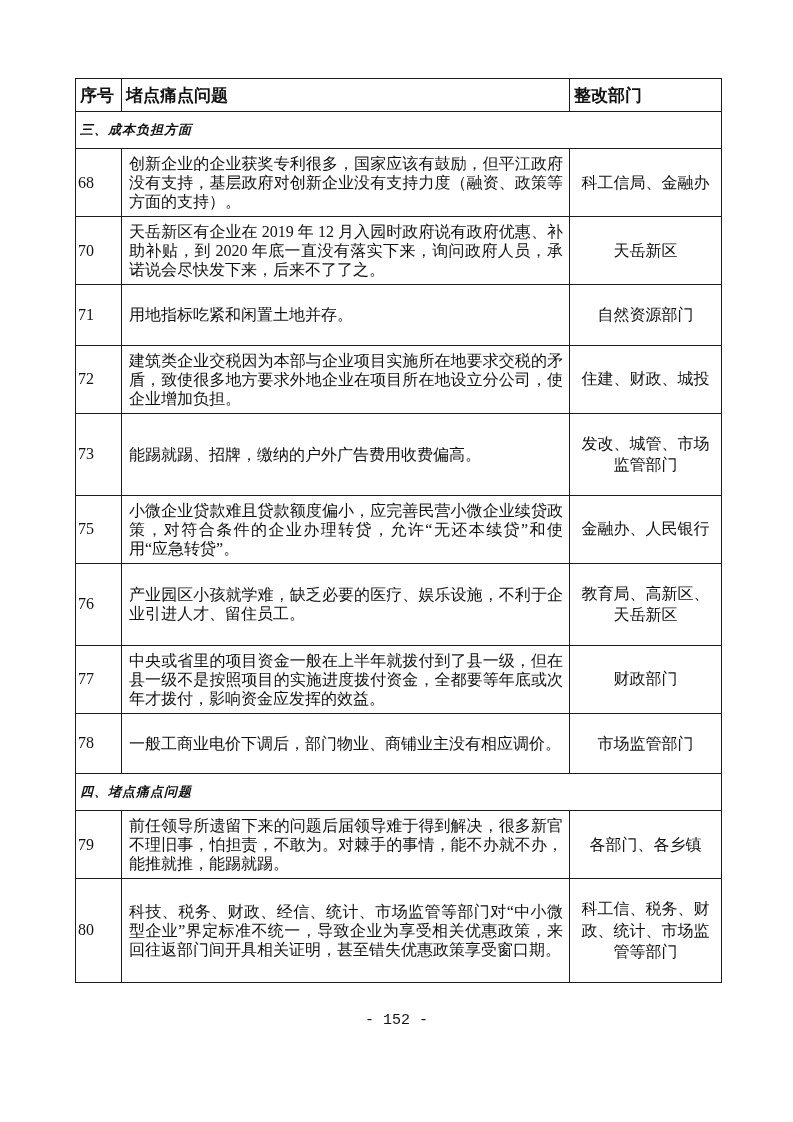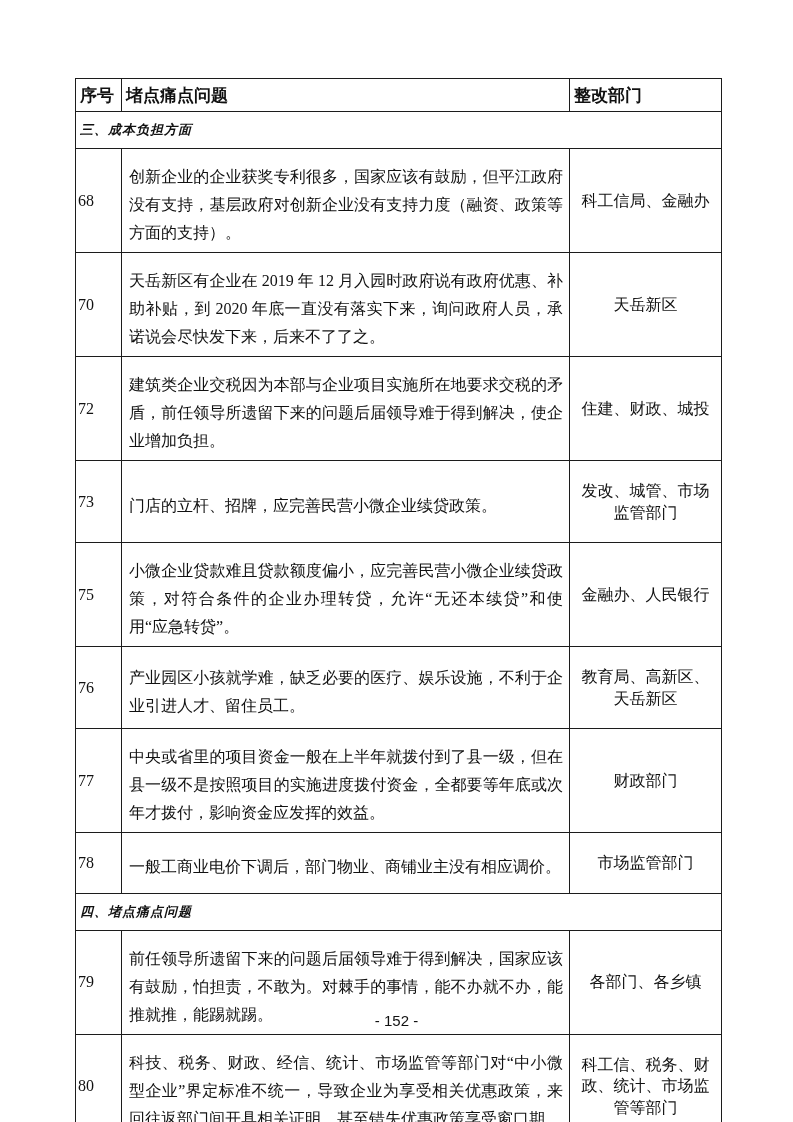--- a/index.html
+++ b/index.html
@@ -51,38 +51,38 @@
     padding: 9px 4px 9px 4px;
     letter-spacing: 1px;
   }
   tr.data-row td.cell-no {
     font-size: 16px;
     text-align: left;
     padding: 2px;
   }
   tr.data-row td.cell-problem {
     font-size: 16px;
-    line-height: 28px;
+    line-height: 19px;
     text-align: justify;
     text-justify: inter-character;
-    padding: 14px 6px 5px 7px;
+    padding: 5px 6px 5px 7px;
   }
   tr.data-row td.cell-dept {
     font-size: 16px;
     line-height: 21.5px;
     text-align: center;
     padding: 19px 6px;
   }
   .page-number {
     position: absolute;
     left: 0;
     top: 1012px;
     width: 100%;
     text-align: center;
-    font-family: Liberation Sans, sans-serif;
+    font-family: Liberation Mono, monospace;
     font-size: 15px;
     color: #111111;
   }
 </style>
 </head>
 <body>
 
 <div class="page">
 
   <table class="doc-table">
@@ -109,30 +109,35 @@
     <td class="cell-dept">科工信局、金融办</td>
   </tr>
 
 
   <tr class="data-row">
     <td class="cell-no">70</td>
     <td class="cell-problem">天岳新区有企业在 2019 年 12 月入园时政府说有政府优惠、补助补贴，到 2020 年底一直没有落实下来，询问政府人员，承诺说会尽快发下来，后来不了了之。</td>
     <td class="cell-dept">天岳新区</td>
   </tr>
 
+  <tr class="data-row">
+    <td class="cell-no">71</td>
+    <td class="cell-problem">用地指标吃紧和闲置土地并存。</td>
+    <td class="cell-dept">自然资源部门</td>
+  </tr>
 
   <tr class="data-row">
     <td class="cell-no">72</td>
-    <td class="cell-problem">建筑类企业交税因为本部与企业项目实施所在地要求交税的矛盾，前任领导所遗留下来的问题后届领导难于得到解决，使企业增加负担。</td>
+    <td class="cell-problem">建筑类企业交税因为本部与企业项目实施所在地要求交税的矛盾，致使很多地方要求外地企业在项目所在地设立分公司，使企业增加负担。</td>
     <td class="cell-dept">住建、财政、城投</td>
   </tr>
 
   <tr class="data-row">
     <td class="cell-no">73</td>
-    <td class="cell-problem">门店的立杆、招牌，应完善民营小微企业续贷政策。</td>
+    <td class="cell-problem">能踢就踢、招牌，缴纳的户外广告费用收费偏高。</td>
     <td class="cell-dept">发改、城管、市场监管部门</td>
   </tr>
 
 
   <tr class="data-row">
     <td class="cell-no">75</td>
     <td class="cell-problem">小微企业贷款难且贷款额度偏小，应完善民营小微企业续贷政策，对符合条件的企业办理转贷，允许“无还本续贷”和使用“应急转贷”。</td>
     <td class="cell-dept">金融办、人民银行</td>
   </tr>
 
@@ -153,21 +158,21 @@
     <td class="cell-problem">一般工商业电价下调后，部门物业、商铺业主没有相应调价。</td>
     <td class="cell-dept">市场监管部门</td>
   </tr>
 
   <tr class="section-row">
     <td colspan="3">四、堵点痛点问题</td>
   </tr>
 
   <tr class="data-row">
     <td class="cell-no">79</td>
-    <td class="cell-problem">前任领导所遗留下来的问题后届领导难于得到解决，国家应该有鼓励，怕担责，不敢为。对棘手的事情，能不办就不办，能推就推，能踢就踢。</td>
+    <td class="cell-problem">前任领导所遗留下来的问题后届领导难于得到解决，很多新官不理旧事，怕担责，不敢为。对棘手的事情，能不办就不办，能推就推，能踢就踢。</td>
     <td class="cell-dept">各部门、各乡镇</td>
   </tr>
 
   <tr class="data-row">
     <td class="cell-no">80</td>
     <td class="cell-problem">科技、税务、财政、经信、统计、市场监管等部门对“中小微型企业”界定标准不统一，导致企业为享受相关优惠政策，来回往返部门间开具相关证明，甚至错失优惠政策享受窗口期。</td>
     <td class="cell-dept">科工信、税务、财政、统计、市场监管等部门</td>
   </tr>
 </tbody>
   </table>

